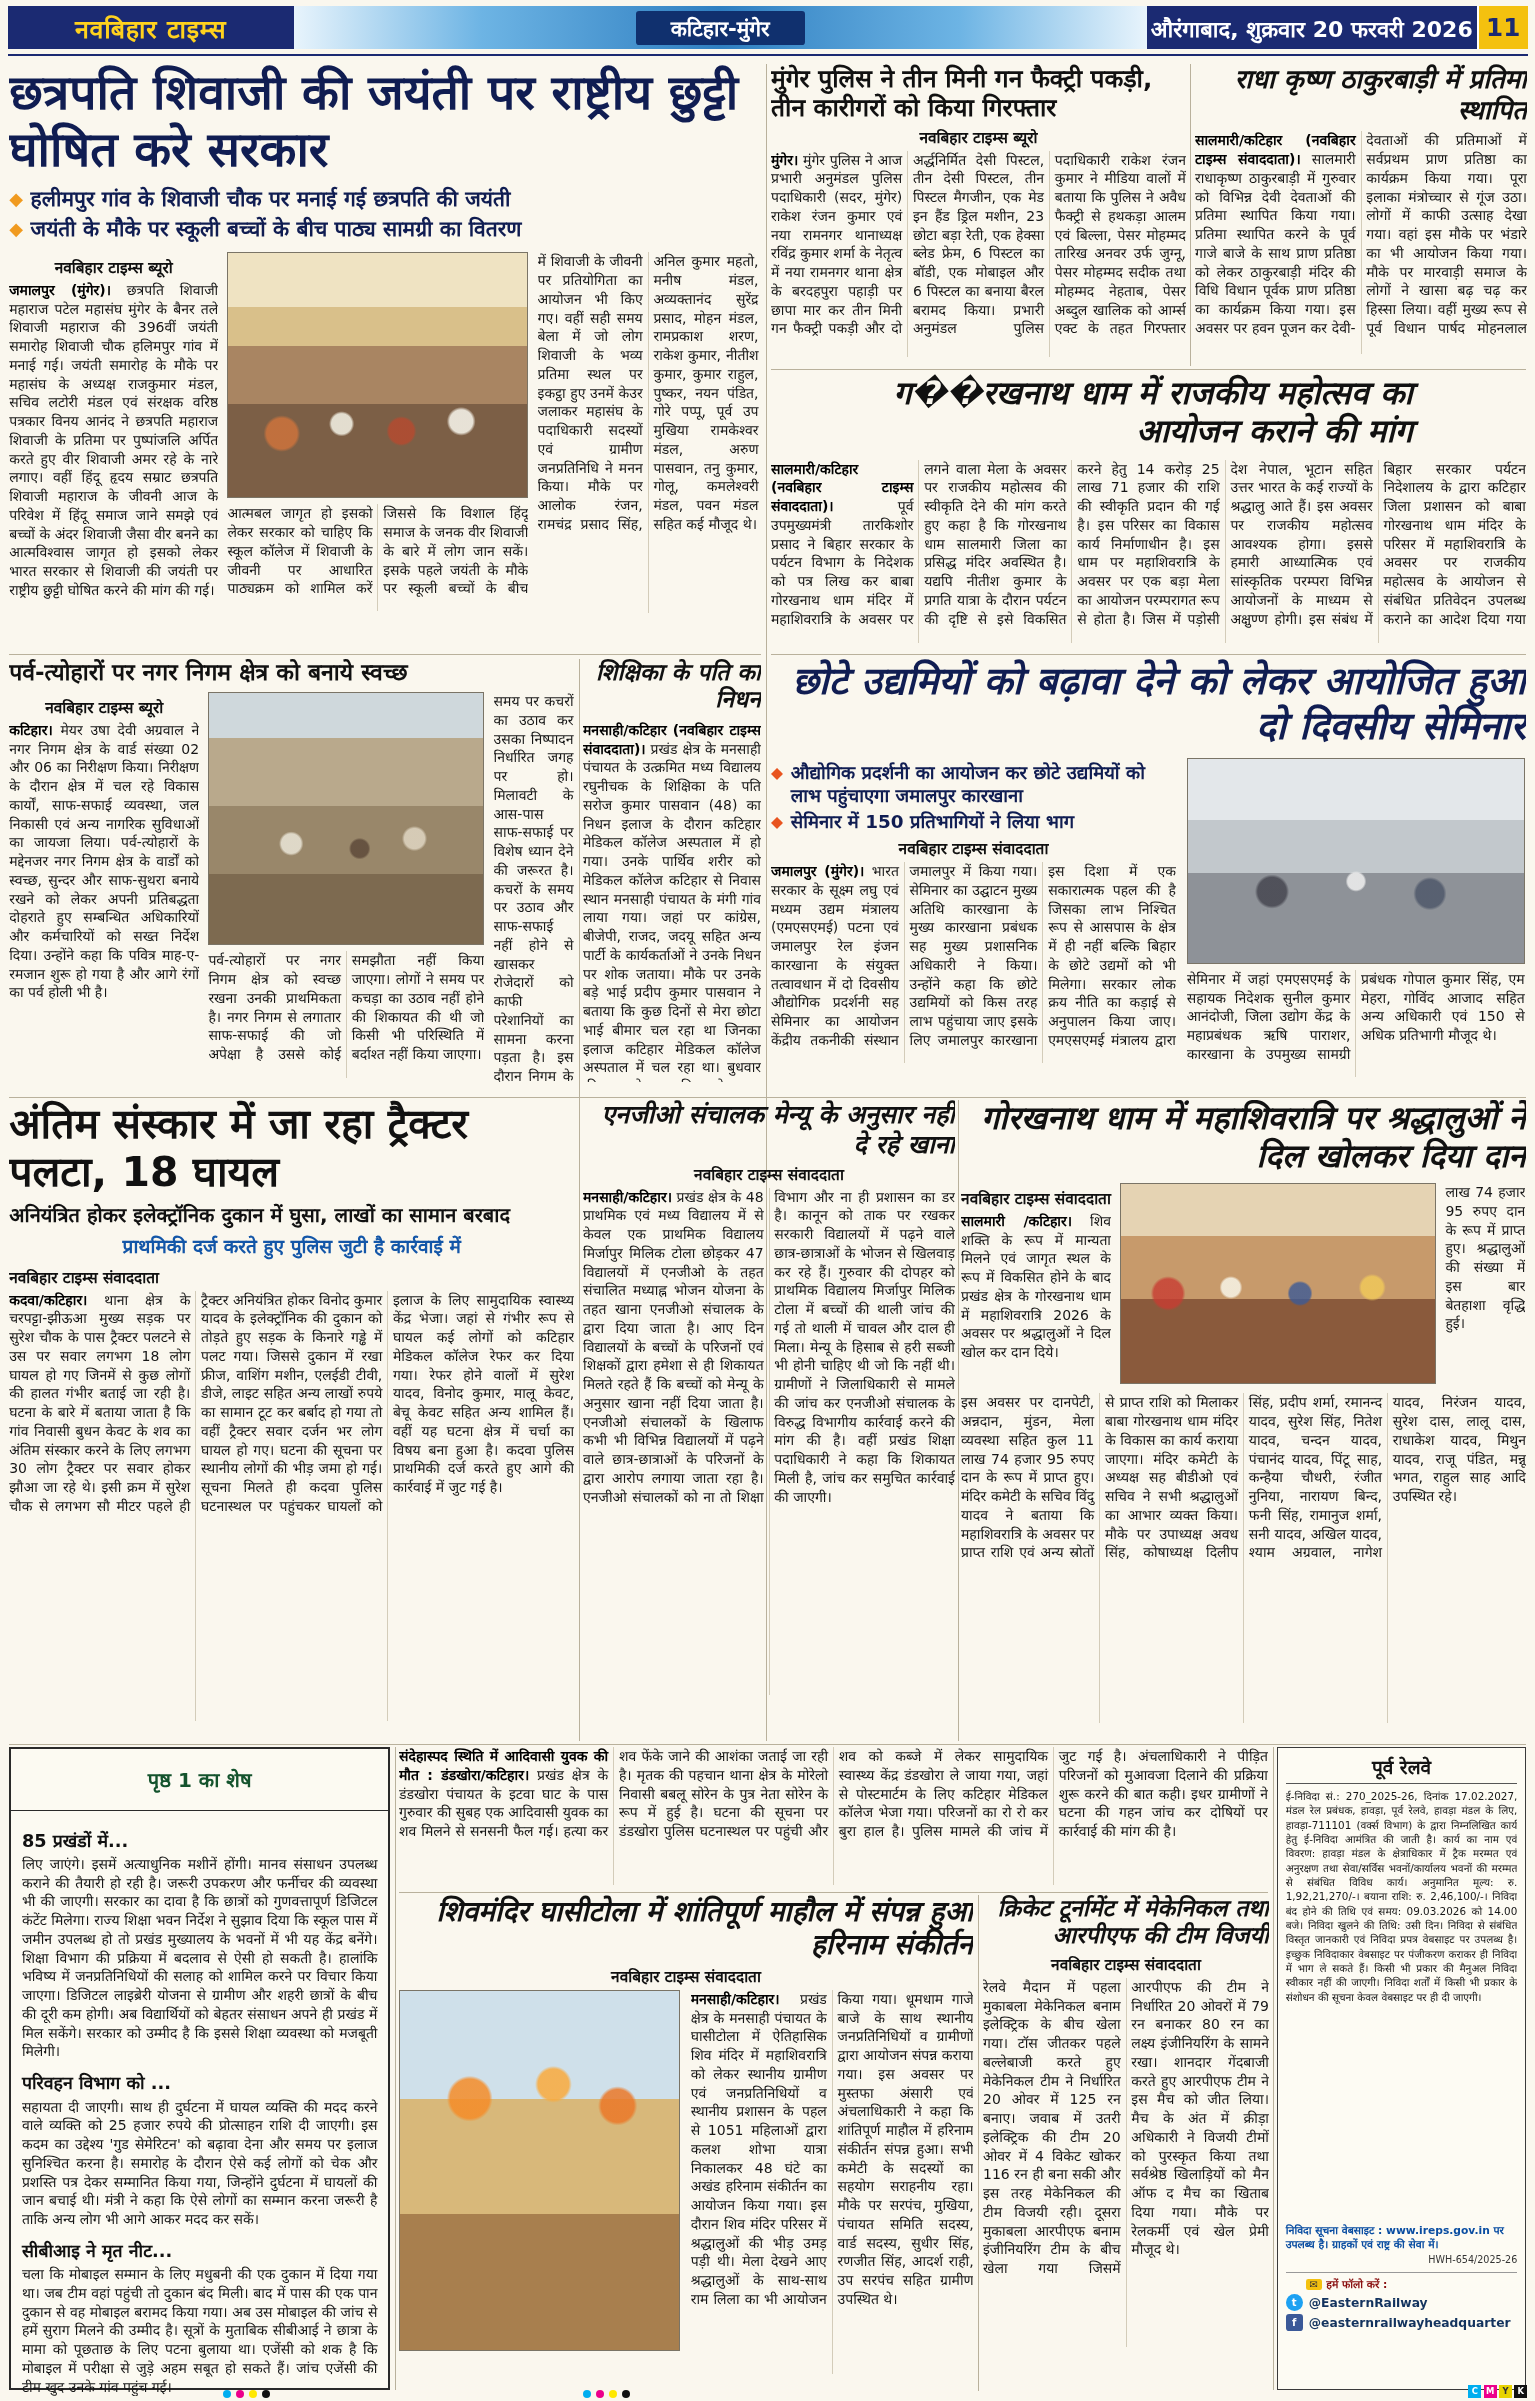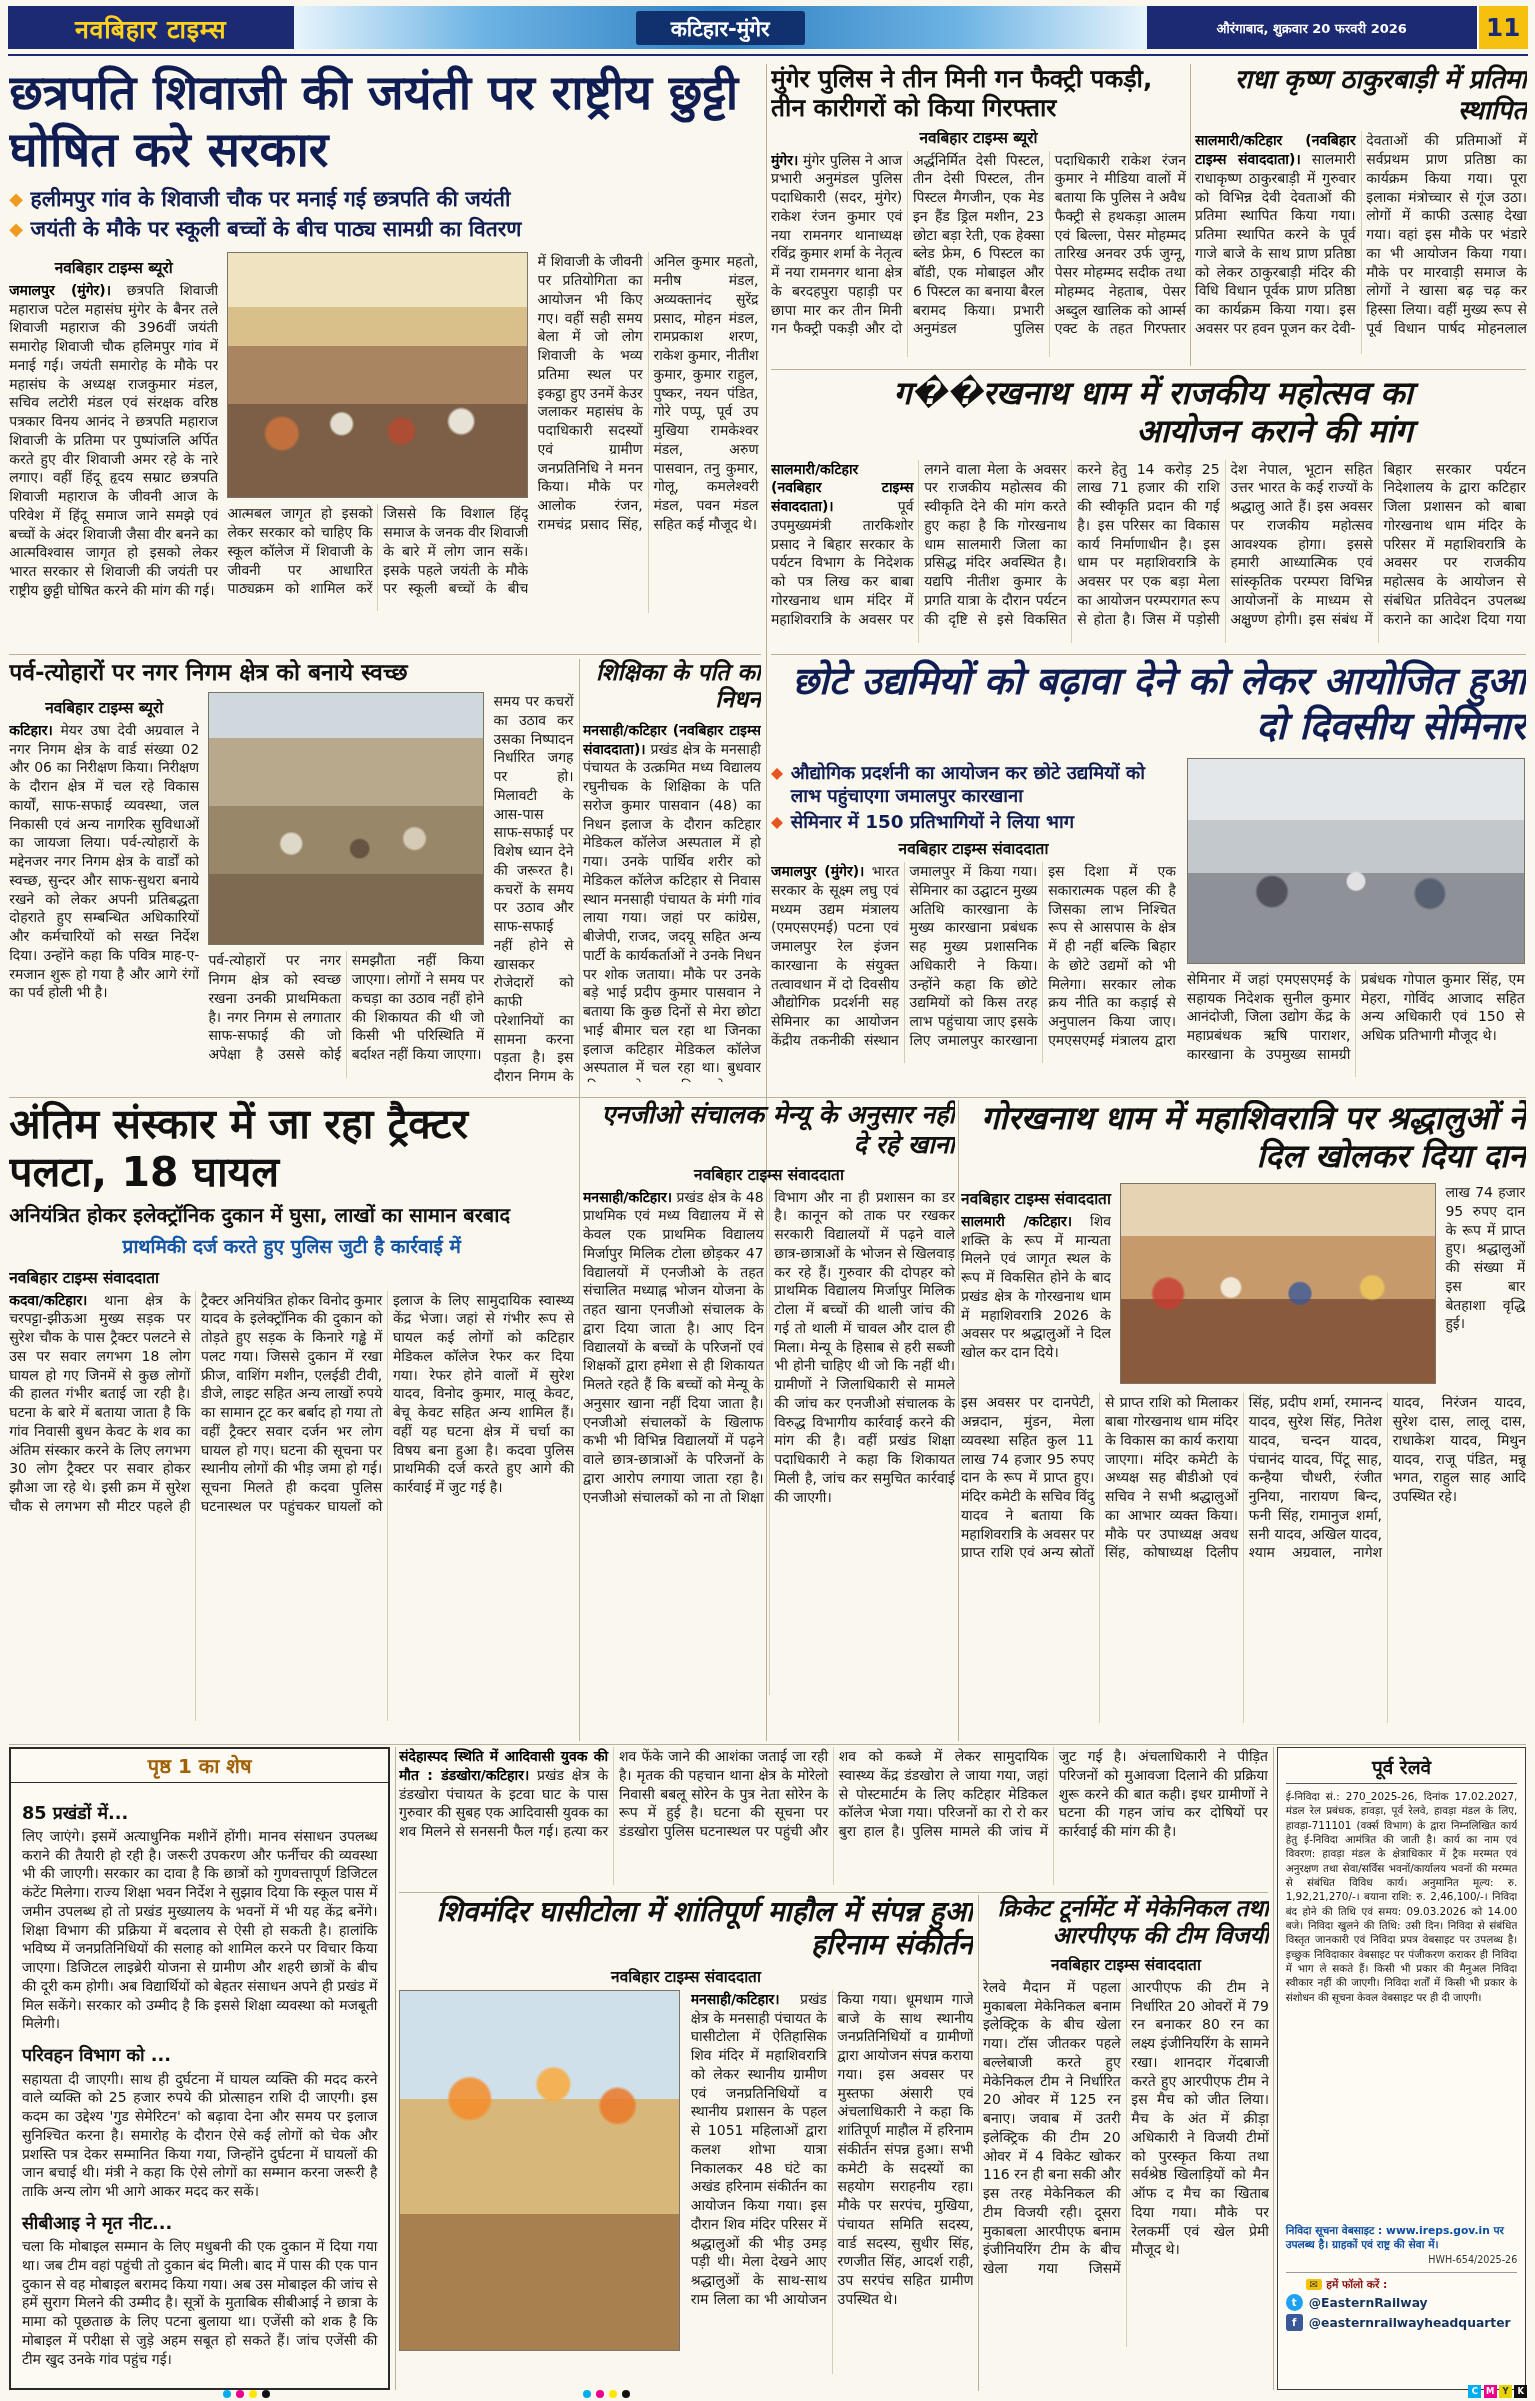--- a/index.html
+++ b/index.html
@@ -5,21 +5,21 @@
   html,body{margin:0;padding:0;background:#d8d4c8;}
   .page{position:relative;width:1535px;height:2401px;background:#faf7ee;margin:0 auto;
         font-family:"DejaVu Sans","Liberation Sans",sans-serif;color:#141414;overflow:hidden;}
   
   .mast{position:absolute;left:7.7px;top:6.1px;width:1520px;height:43px;display:flex;align-items:stretch;}
   .mast-left{width:286px;background:#1b2a72;color:#ffd21e;font-weight:800;font-size:25px;
              display:flex;align-items:center;justify-content:center;letter-spacing:0.8px;}
   .mast-mid{flex:1;background:linear-gradient(90deg,#e8f4fc 0%,#6db4e4 22%,#2f7fc1 50%,#6db4e4 78%,#e8f4fc 100%);
             display:flex;align-items:center;justify-content:center;}
   .mast-ed{background:#10306e;color:#ffffff;font-weight:800;font-size:21px;padding:3.1px 35px;border-radius:3.1px;}
-  .mast-right{width:330px;background:#1b2a72;color:#ffffff;font-weight:700;font-size:13px;
+  .mast-right{width:330px;background:#1b2a72;color:#ffffff;font-weight:700;font-size:22px;
               display:flex;align-items:center;justify-content:center;}
   .mast-page{width:49px;background:#f4c10f;color:#1b2a72;font-weight:800;font-size:24.6px;
              display:flex;align-items:center;justify-content:center;border-left:2.3px solid #ffffff;}
   
   .art{position:absolute;overflow:hidden;}
   .hl{font-weight:800;color:#111111;line-height:1.18;margin:0;}
   .hl.navy{color:#101d52;}
   .hl.center{text-align:right;font-style:italic;}
   .byline{text-align:center;font-weight:700;font-size:15.4px;margin:4.6px 0 3.1px 0;color:#101010;}
   .body{font-size:14px;line-height:1.34;text-align:justify;color:#161616;overflow:hidden;}
@@ -60,21 +60,21 @@
     radial-gradient(circle at 57% 55%, rgba(60,90,150,.8) 0 5%, transparent 6%),
     radial-gradient(circle at 80% 52%, rgba(240,200,90,.85) 0 4%, transparent 5%),
     linear-gradient(180deg,#e5d3b3 0 26%,#c79a6b 26% 58%,#8a5a3c 58% 100%);}
   .ph-procession{background-image:
     radial-gradient(circle at 25% 30%, rgba(245,140,40,.85) 0 6%, transparent 7%),
     radial-gradient(circle at 55% 26%, rgba(250,170,60,.85) 0 5%, transparent 6%),
     radial-gradient(circle at 78% 32%, rgba(235,120,40,.85) 0 5%, transparent 6%),
     linear-gradient(180deg,#cfe0ea 0 30%,#d8b87a 30% 62%,#a87f4e 62% 100%);}
   
   .pbox{position:absolute;border:2.3px solid #2a2a2a;background:#fcfaf2;box-sizing:border-box;}
-  .pbox-title{text-align:center;font-weight:800;font-size:20px;padding:3px 0;border-bottom:1.5px solid #2a2a2a;color:#a16207;}
+  .pbox-title{text-align:center;font-weight:800;font-size:20px;padding:17px 0;border-bottom:1.5px solid #2a2a2a;color:#14532d;}
   .pbox-inner{padding:7.7px 10.7px;}
   .pbox h3{font-size:17.7px;margin:9.2px 0 3.1px 0;color:#111;}
   .pbox .body{font-size:14px;}
   .notice{position:absolute;border:1.5px solid #3a3a3a;background:#fdfbf3;box-sizing:border-box;padding:6.1px 7.7px;}
   .notice-title{text-align:center;font-weight:800;font-size:19px;border-bottom:1.2px solid #555;padding-bottom:3.1px;margin-bottom:4.6px;}
   .notice .body{font-size:10.4px;line-height:1.38;}
   .notice-web{color:#0b4ea2;font-weight:700;font-size:10.7px;margin-top:4.6px;}
   .notice-ref{text-align:right;font-size:9.6px;color:#333;margin-top:3.1px;}
   .follow{border-top:0.8px solid #999;margin-top:6.1px;padding-top:4.6px;display:flex;flex-direction:column;gap:3.1px;}
   .follow-label{font-weight:700;font-size:10.7px;color:#8a1111;margin-left:20px;}

